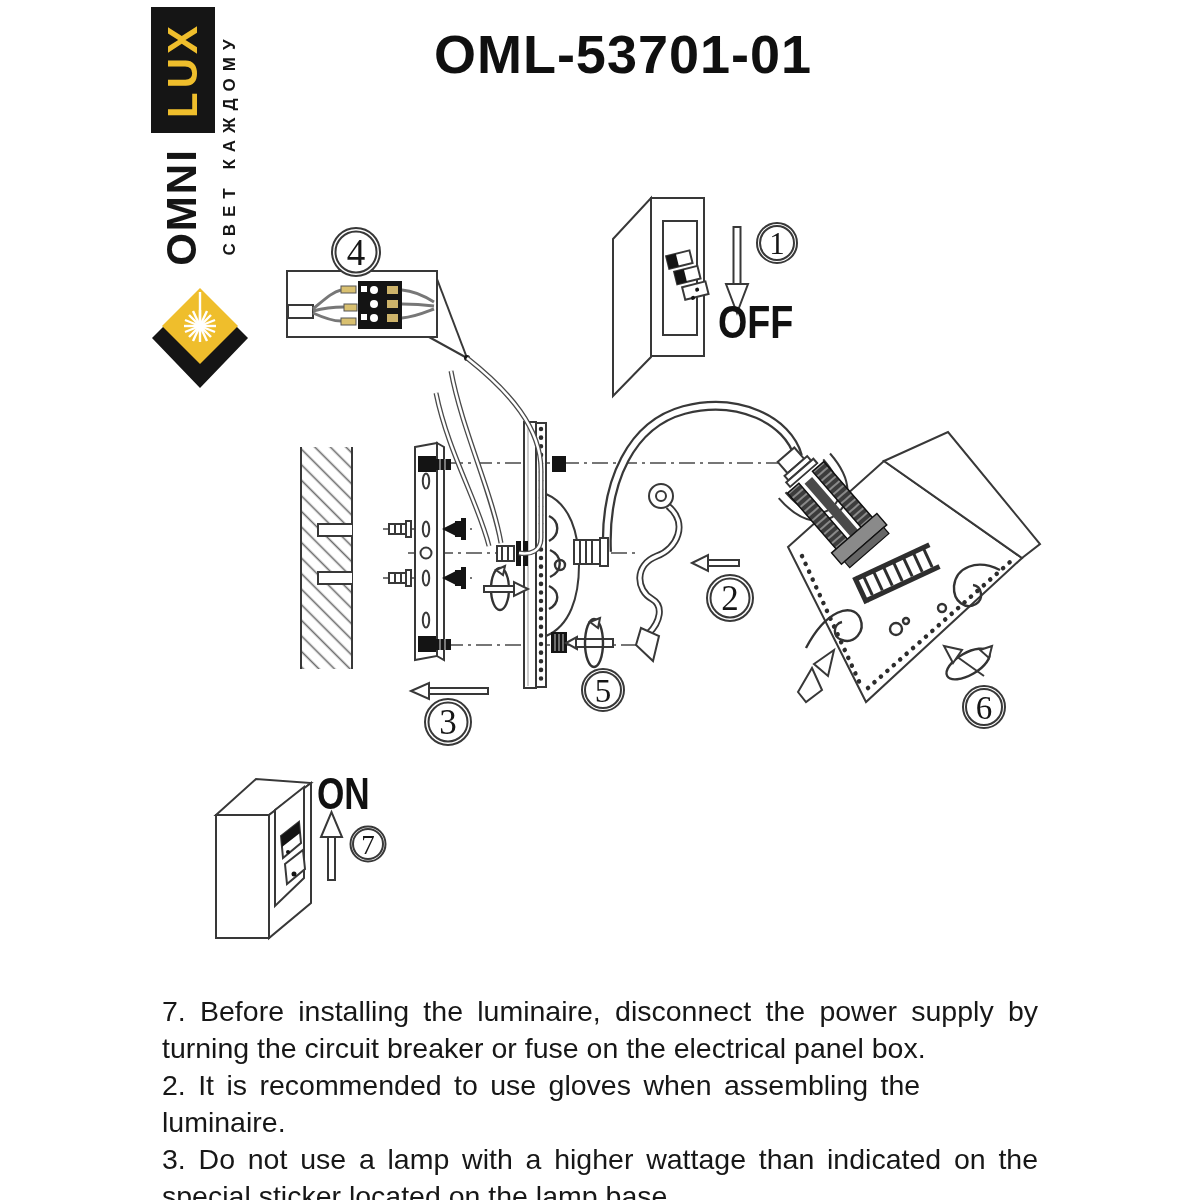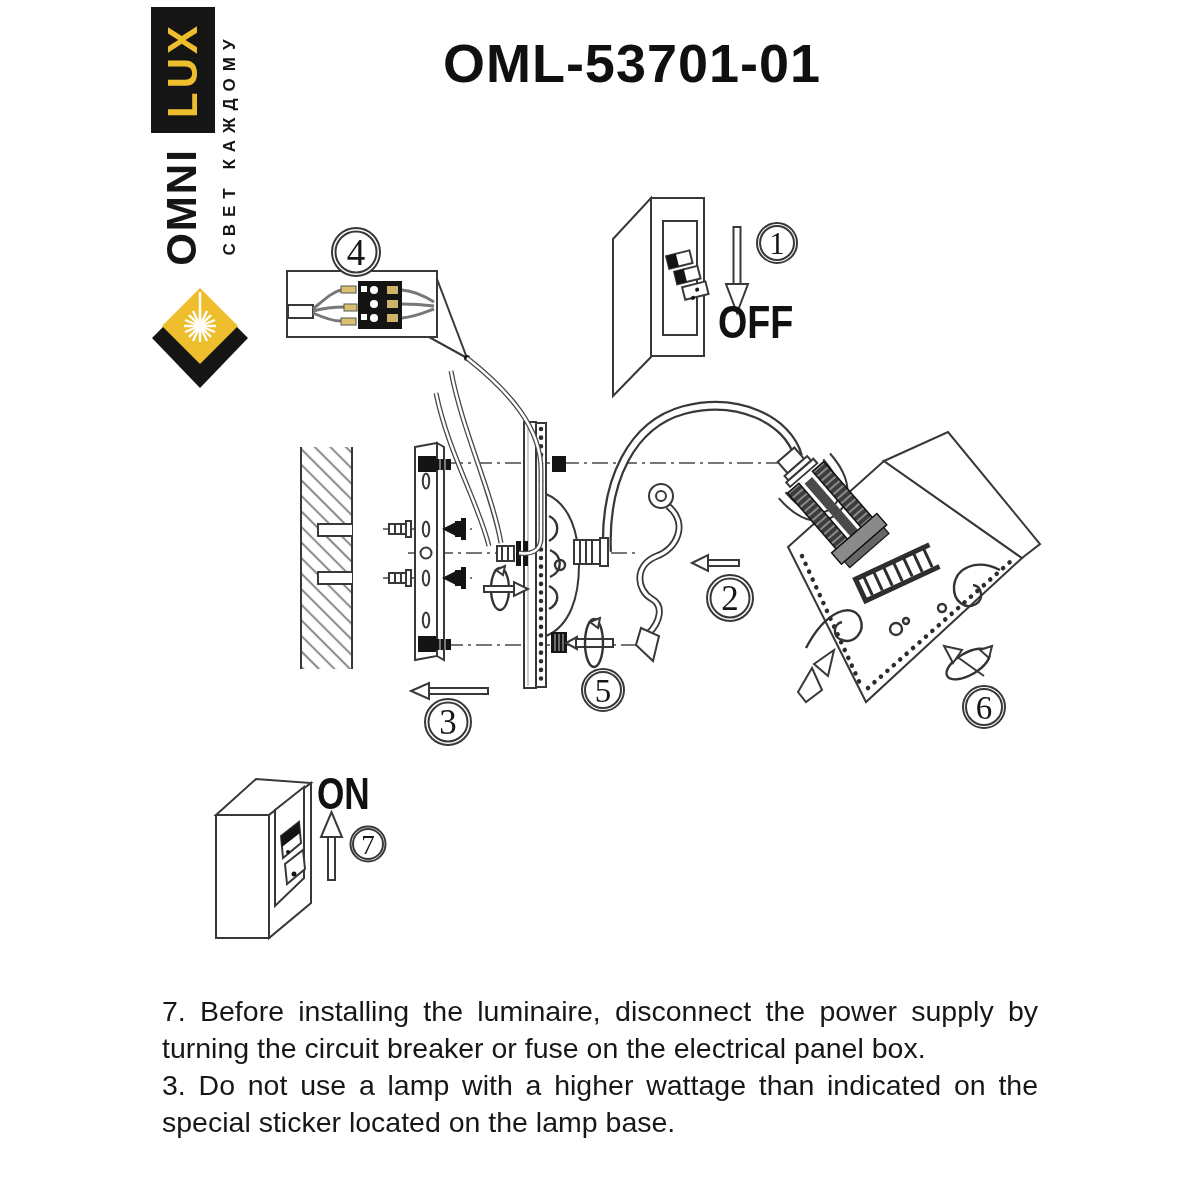--- a/index.html
+++ b/index.html
@@ -14,21 +14,21 @@
   .omni-box{left:149px;top:131px;width:66px;height:152px;display:flex;
             align-items:center;justify-content:center;overflow:visible;}
   .omni-box span{transform:rotate(-90deg);color:#151515;font-weight:bold;
                  font-size:42px;letter-spacing:2px;white-space:nowrap;}
   .tagline-box{left:213px;top:4px;width:34px;height:280px;display:flex;
                align-items:center;justify-content:center;overflow:visible;}
   .tagline-box span{transform:rotate(-90deg);color:#151515;font-weight:bold;
                     font-size:17px;letter-spacing:7px;white-space:nowrap;}
   
   .title{left:300px;top:20px;width:640px;text-align:center;font-size:54px;
-         font-weight:bold;letter-spacing:1px;margin:12px;color:#101010;}
+         font-weight:bold;letter-spacing:1px;margin:3px;color:#101010;}
   
   .instructions{left:162px;top:993px;width:876px;font-size:28.5px;
                 line-height:37px;color:#171717;}
   .instructions p{margin:0;}
   .just{text-align:justify;}
   .spread{word-spacing:4.5px;}
   
   .ln{stroke:#383838;stroke-width:2;fill:none;}
   .fw{stroke:#383838;stroke-width:2;fill:#fff;}
   .fb{fill:#141414;stroke:none;}
@@ -394,15 +394,16 @@
     <g>
       <circle class="fw" cx="368" cy="844" r="17.5" stroke-width="3"></circle>
       <circle class="ln" cx="368" cy="844" r="15" stroke-width="1.5"></circle>
       <text class="num" x="368" y="854" font-size="27">7</text>
     </g>
   </g>
 </svg>
 
 <div class="abs instructions">
   <p class="just">7. Before installing the luminaire, disconnect the power supply by turning the circuit breaker or fuse on the electrical panel box.</p>
+  <p class="spread">2. It is recommended to use gloves when assembling the luminaire.</p>
   <p class="just">3. Do not use a lamp with a higher wattage than indicated on the special sticker located on the lamp base.</p>
 
 </div>
 
 </body></html>

